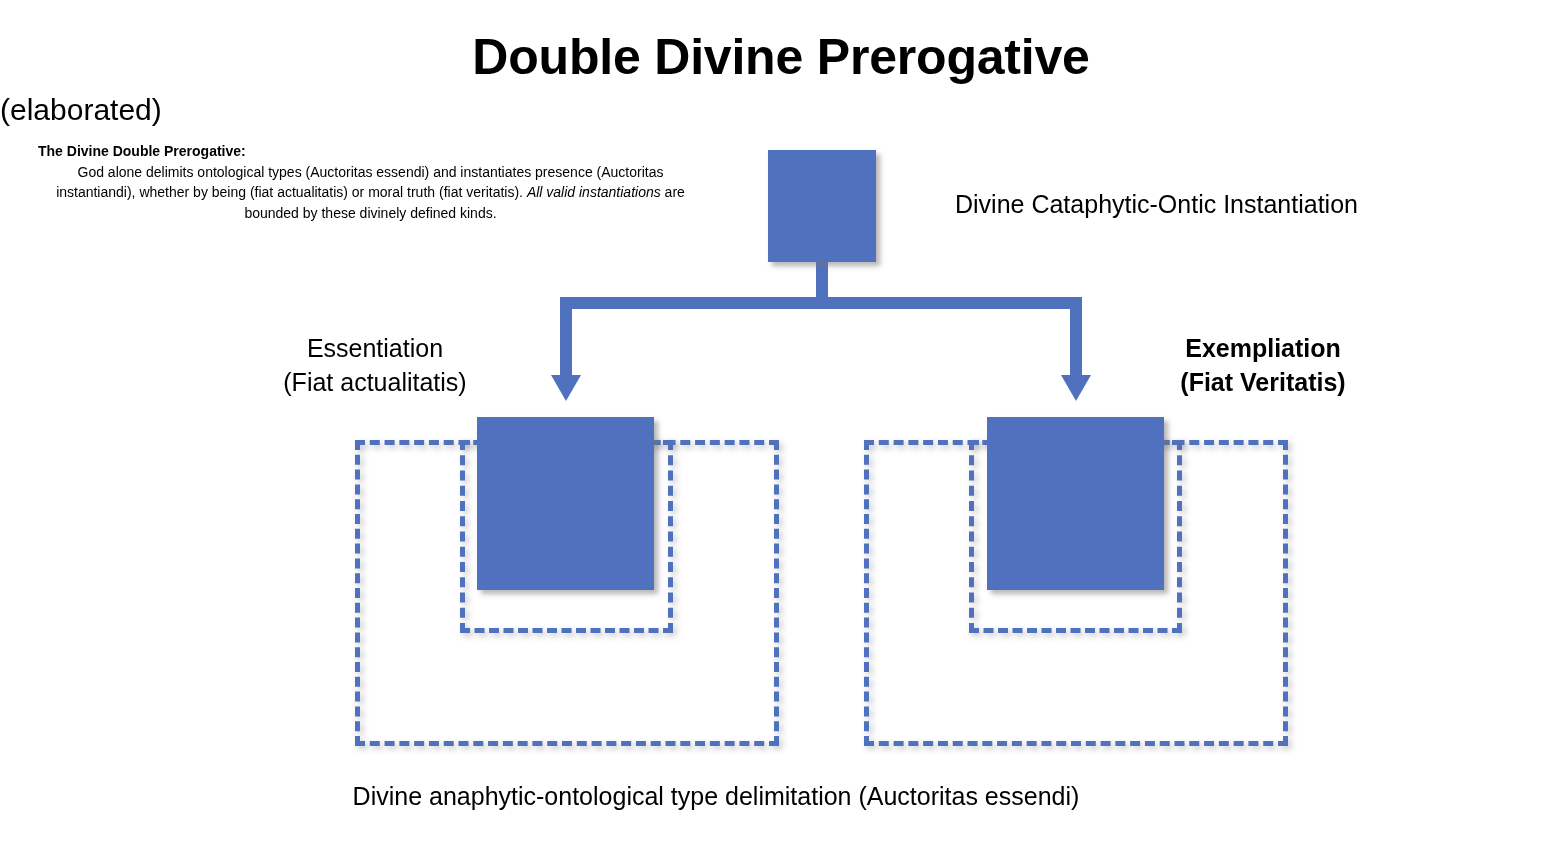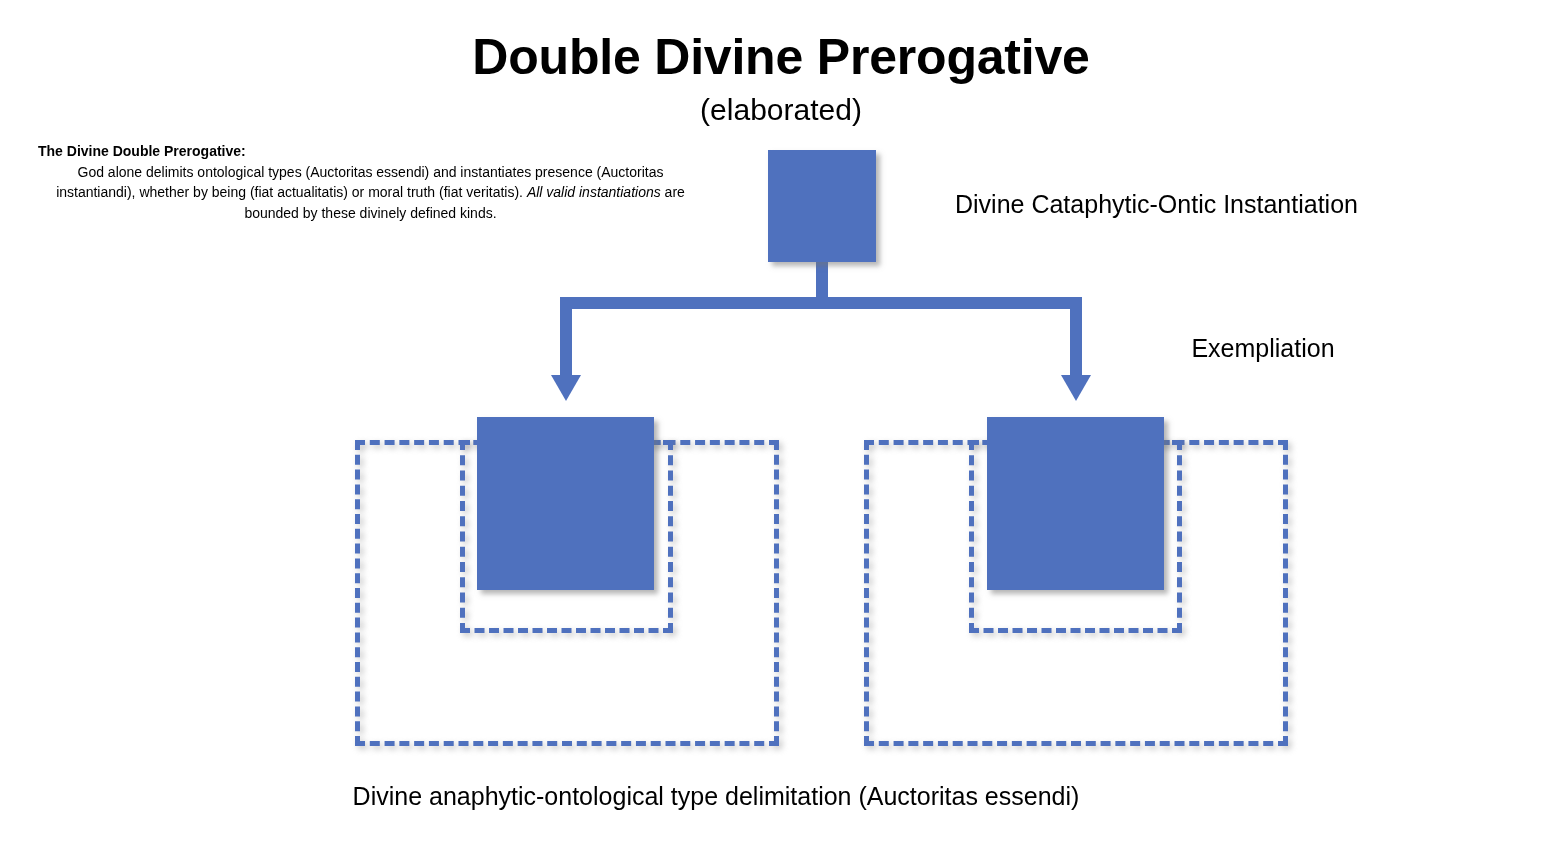--- a/index.html
+++ b/index.html
@@ -30,21 +30,21 @@
     font-size: 50px;
     font-weight: bold;
     line-height: 1.08;
     letter-spacing: -0.2px;
   }
   #subtitle {
     position: absolute;
     left: 0;
     top: 93px;
     width: 1562px;
-    text-align: center;
+    text-align: left;
     font-size: 30px;
     font-weight: normal;
     line-height: 1.1;
   }
 
   
   #description {
     position: absolute;
     left: 38px;
     top: 141px;
@@ -79,20 +79,21 @@
   }
   #label-left {
     left: 255px;
     top: 331px;
     width: 240px;
   }
   #label-right {
     left: 1143px;
     top: 331px;
     width: 240px;
+    font-weight: bold;
   }
   #label-bottom {
     left: 0;
     top: 779px;
     width: 1432px;
     text-align: center;
     font-size: 25px;
   }
 
   
@@ -162,20 +163,25 @@
       <polygon points="1061,375 1091,375 1076,401"></polygon>
     </g>
   </svg>
 
   <div class="solid-square" id="square-top"></div>
   <div class="solid-square" id="square-left"></div>
   <div class="solid-square" id="square-right"></div>
 
   <div class="side-label" id="label-instantiation">Divine Cataphytic-Ontic Instantiation</div>
 
+  <div class="side-label" id="label-left">
+    <div>Essentiation</div>
+    <div>(Fiat actualitatis)</div>
+  </div>
 
   <div class="side-label" id="label-right">
     <div>Exempliation</div>
+    <div>(Fiat Veritatis)</div>
   </div>
 
   <div class="side-label" id="label-bottom">Divine anaphytic-ontological type delimitation (Auctoritas essendi)</div>
 
 </div>
 
 </body></html>

